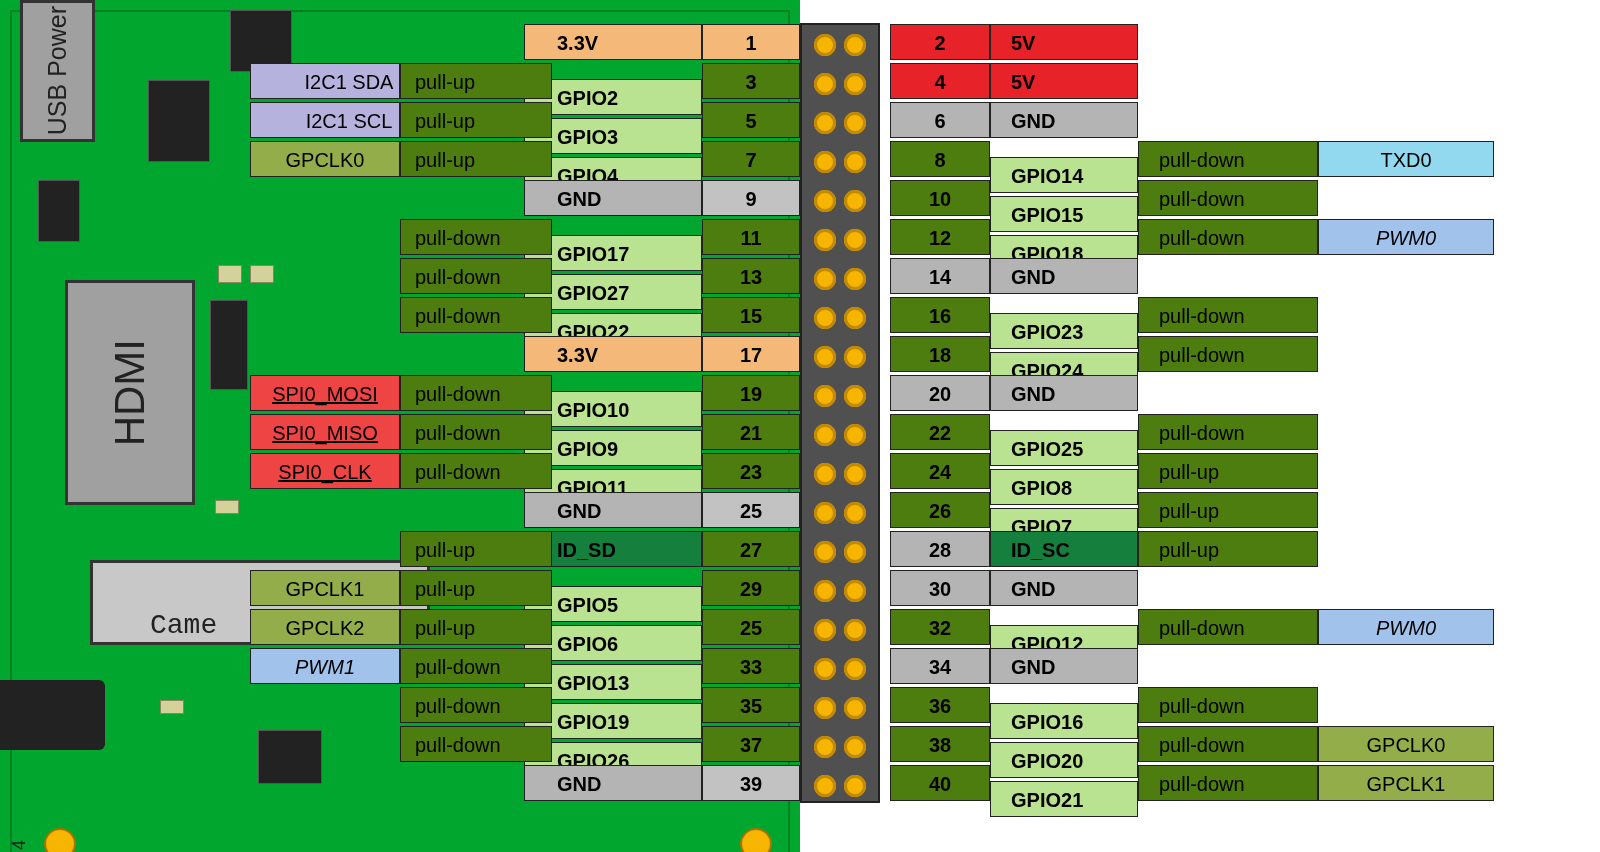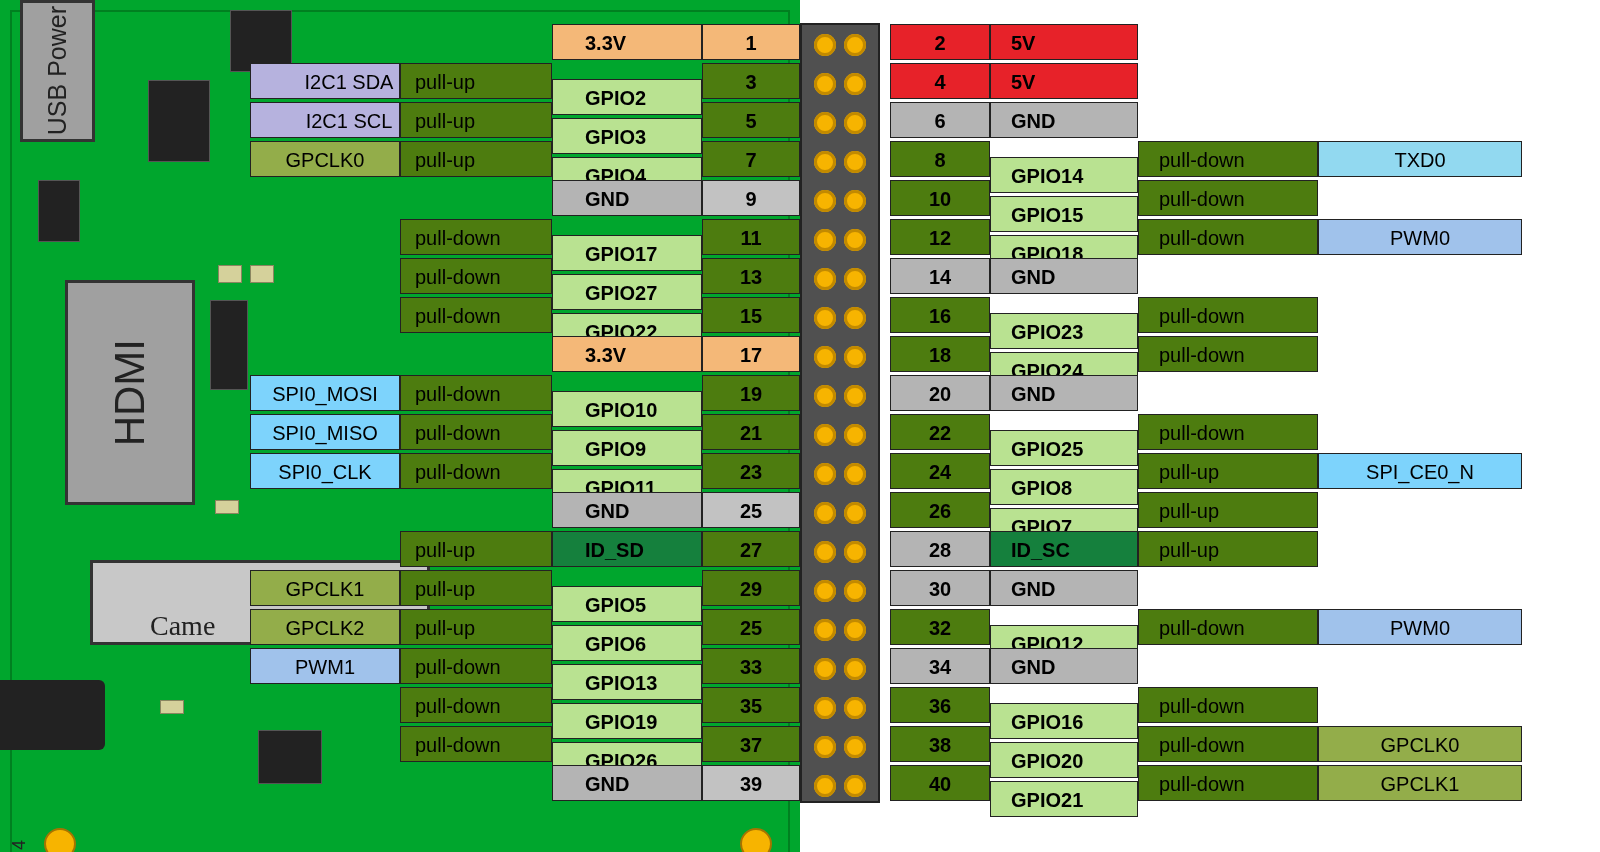--- a/index.html
+++ b/index.html
@@ -54,21 +54,21 @@
     left: 90px; top: 560px; width: 340px; height: 85px;
     border: 3px solid #333;
     background: #c8c8c8;
     box-sizing: border-box;
   }
   .camera-label {
     position: absolute;
     left: 150px; top: 610px;
     font-size: 28px;
     color: #222;
-    font-family: Liberation Serif, serif;
+    font-family: Liberation Mono, monospace;
   }
   .audio-jack {
     position: absolute;
     left: 0px; top: 680px;
     width: 105px; height: 70px;
     background: #222;
     border-radius: 0 6px 6px 0;
   }
   
   .chip {
@@ -134,41 +134,41 @@
     color: #000;
     white-space: nowrap;
   }
   .num { font-weight: 600; text-align: center; padding: 0; }
   .name { font-weight: 600; }
   .pull { font-weight: 400; }
   .alt { font-weight: 400; text-align: center; padding: 0; }
 
   
   .L-num  { right: calc(100% - 800px); width: 98px; }
-  .L-name { right: calc(100% - 702px); width: 150px; text-align: left; padding-left: 32px;}
+  .L-name { right: calc(100% - 702px); width: 178px; text-align: left; padding-left: 32px;}
   .L-pull { right: calc(100% - 552px); width: 152px; text-align: left; padding-left: 14px;}
   .L-alt  { right: calc(100% - 400px); width: 150px; }
   
   .R-num  { left: 890px; width: 100px; }
   .R-name { left: 990px; width: 148px; text-align: left; padding-left: 20px;}
   .R-pull { left: 1138px; width: 180px; text-align: left; padding-left: 20px;}
-  .R-alt  { left: 1318px; width: 204px; }
+  .R-alt  { left: 1318px; width: 176px; }
 
   
   .c-gpio   { background: #b9e291; margin-top: 16px; }
   .c-gpio-b { background: #4d7c0f; }
   .c-3v3    { background: #f4b878; }
   .c-5v     { background: #e72229; color: #000; }
   .c-gnd    { background: #b4b4b4; }
   .c-gnd-b  { background: #c2c2c2; }
   .c-id     { background: #15803d; }
   .c-i2c    { background: #b6b2de; padding-left: 48px; }
-  .c-spi    { background: #7dd3fc; }
+  .c-spi    { background: #ef4444; text-decoration: underline; }
   .c-uart   { background: #92d9f0; }
-  .c-pwm    { background: #a0c2eb; }
+  .c-pwm    { background: #a0c2eb; font-style: italic; }
   .c-clk    { background: #93ad4a; }
 
   .bottom-num {
     position:absolute;
     left:30px;
     bottom:2px;
     font-size:18px;
     color:#222;
     transform: rotate(-90deg);
     transform-origin: left bottom;
@@ -375,21 +375,20 @@
       <div class="cell pull R-pull c-gpio-b">pull-down</div>
     </div>
     <div class="row">
       <div class="cell num L-num c-gpio-b">23</div>
       <div class="cell name L-name c-gpio">GPIO11</div>
       <div class="cell pull L-pull c-gpio-b">pull-down</div>
       <div class="cell alt L-alt c-spi">SPI0_CLK</div>
       <div class="cell num R-num c-gpio-b">24</div>
       <div class="cell name R-name c-gpio">GPIO8</div>
       <div class="cell pull R-pull c-gpio-b">pull-up</div>
-      <div class="cell alt R-alt c-spi">SPI_CE0_N</div>
     </div>
     <div class="row">
       <div class="cell num L-num c-gnd-b">25</div>
       <div class="cell name L-name c-gnd">GND</div>
       <div class="cell num R-num c-gpio-b">26</div>
       <div class="cell name R-name c-gpio">GPIO7</div>
       <div class="cell pull R-pull c-gpio-b">pull-up</div>
     </div>
     <div class="row">
       <div class="cell num L-num c-gpio-b">27</div>

